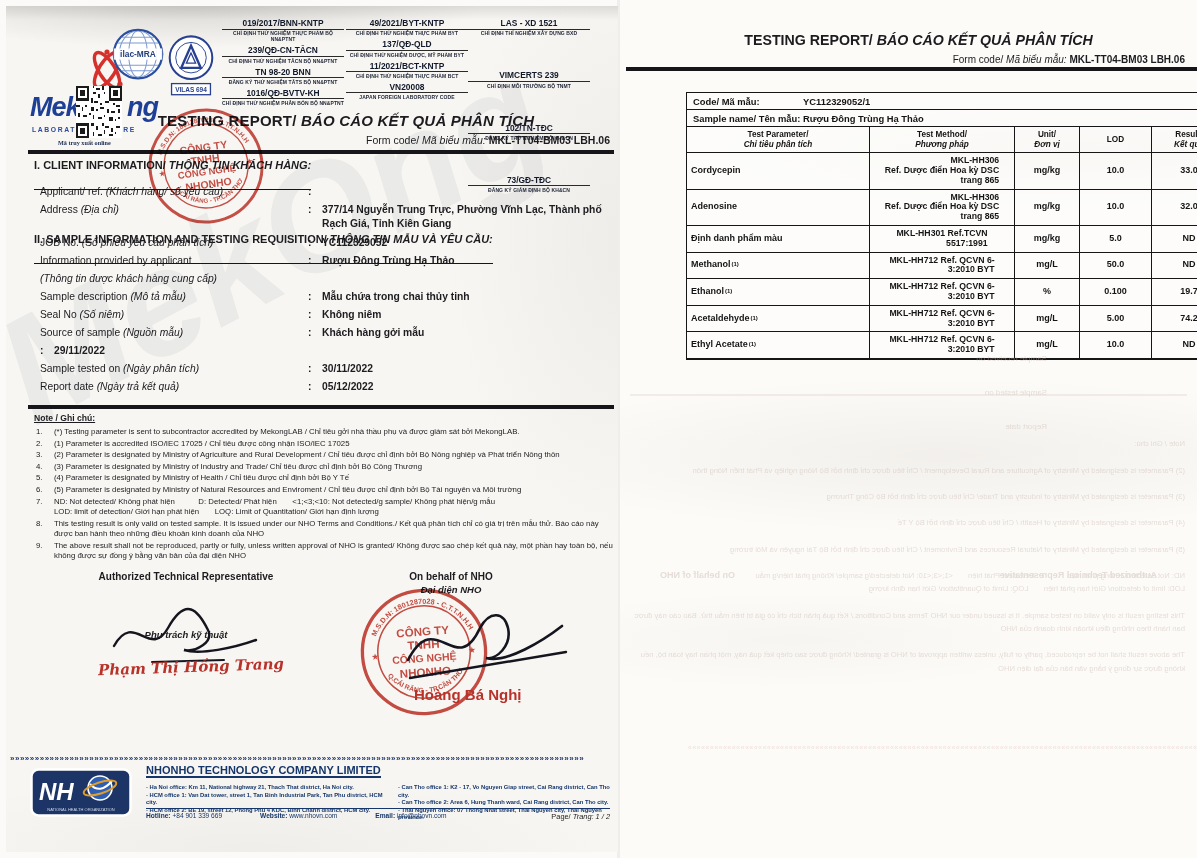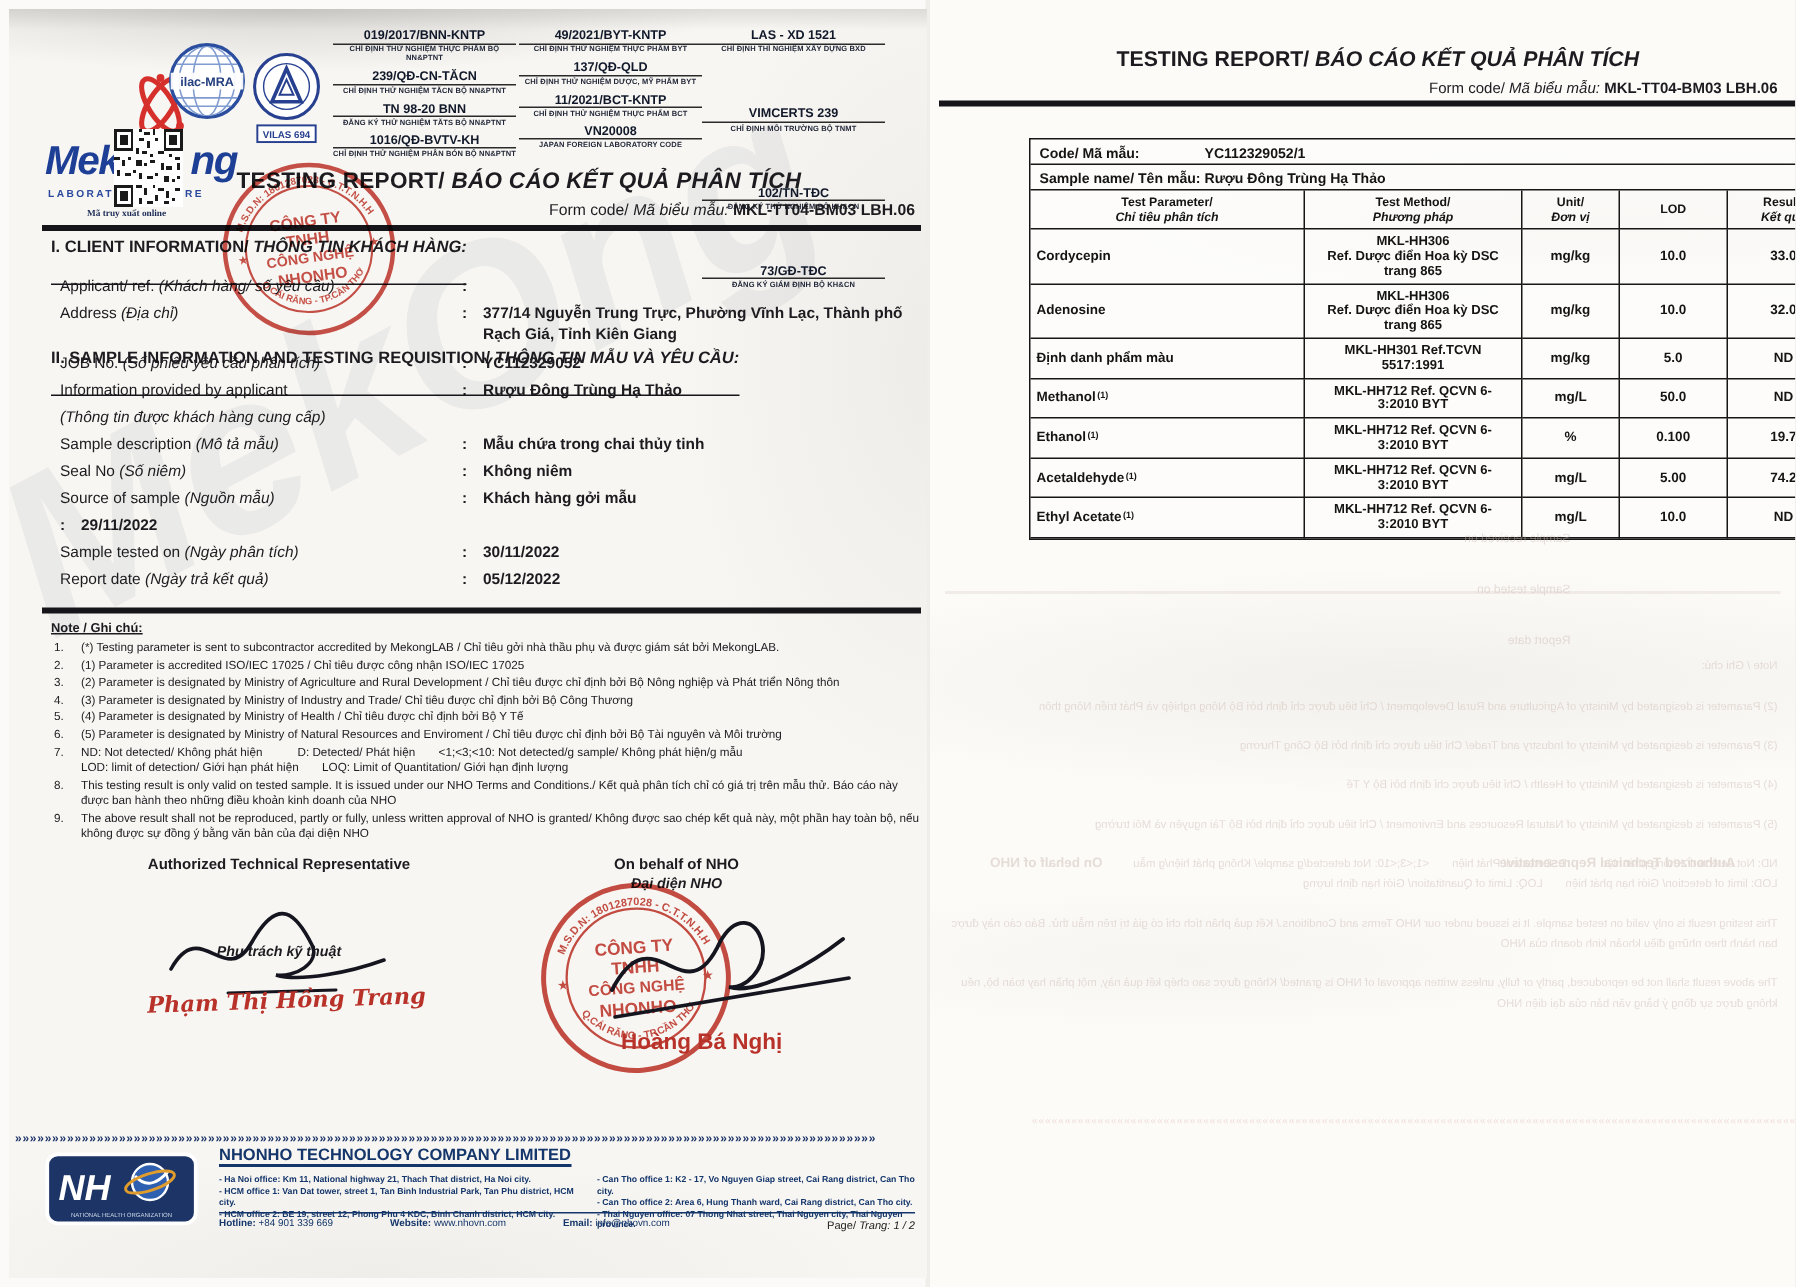--- a/index.html
+++ b/index.html
@@ -112,21 +112,21 @@
   .trow-full .lab{width:110px;flex:none;}
   .trow-full .val{font-weight:600;}
   .th{border-bottom:1px solid #161616;border-right:1px solid #161616;text-align:center;
     padding:3px 2px;font-size:8.2px;font-weight:bold;line-height:9.6px;display:flex;
     flex-direction:column;justify-content:center;}
   .th-vi{font-style:italic;}
   .td{border-right:1px solid #161616;border-bottom:1px solid #161616;font-size:8.7px;
     line-height:9.8px;padding:3px 4px;display:flex;align-items:center;font-weight:600;}
   .td-param{justify-content:flex-start;font-size:9px;}
   .td-param sup{font-size:6px;margin-left:1px;}
-  .td-method{justify-content:center;text-align:center;white-space:pre-line;}
+  .td-method{justify-content:center;text-align:right;white-space:pre-line;}
   .td-c{justify-content:center;text-align:center;font-size:9px;}
 
   .ghost{position:absolute;inset:0;transform:scaleX(-1);opacity:.45;color:#cbb7af;
     filter:blur(.45px);pointer-events:none;}
   .gline{position:absolute;font-size:8px;white-space:pre-line;}
   .g-dates{top:333px;left:150px;width:320px;line-height:17px;}
   .g-notes{top:424px;left:12px;right:12px;line-height:13.2px;font-size:7.6px;}
   .g-sigs{top:570px;left:40px;right:40px;display:flex;justify-content:space-between;
     font-size:9px;font-weight:bold;}
   .g-rule{position:absolute;top:394px;left:10px;right:10px;height:2px;background:rgba(185,155,145,.35);}

